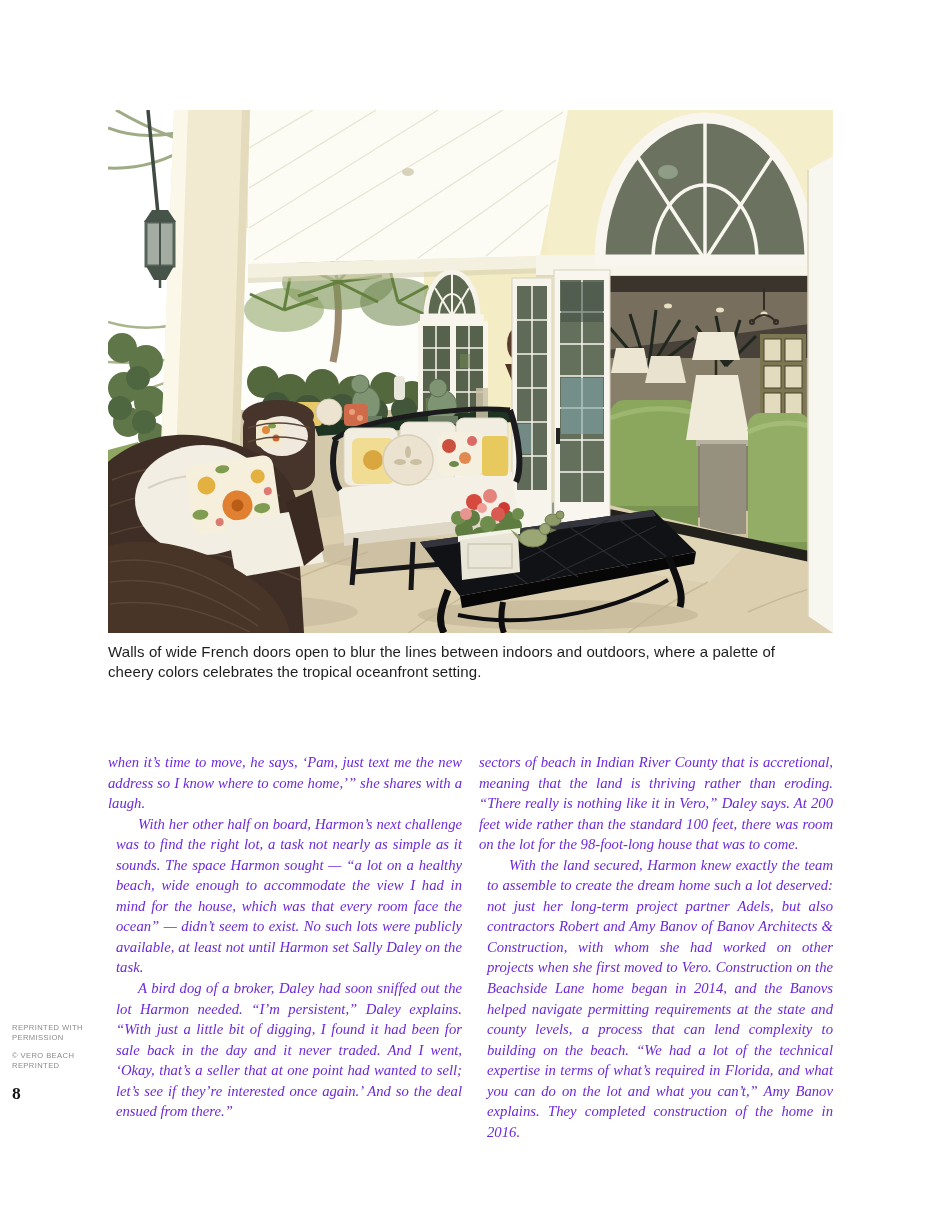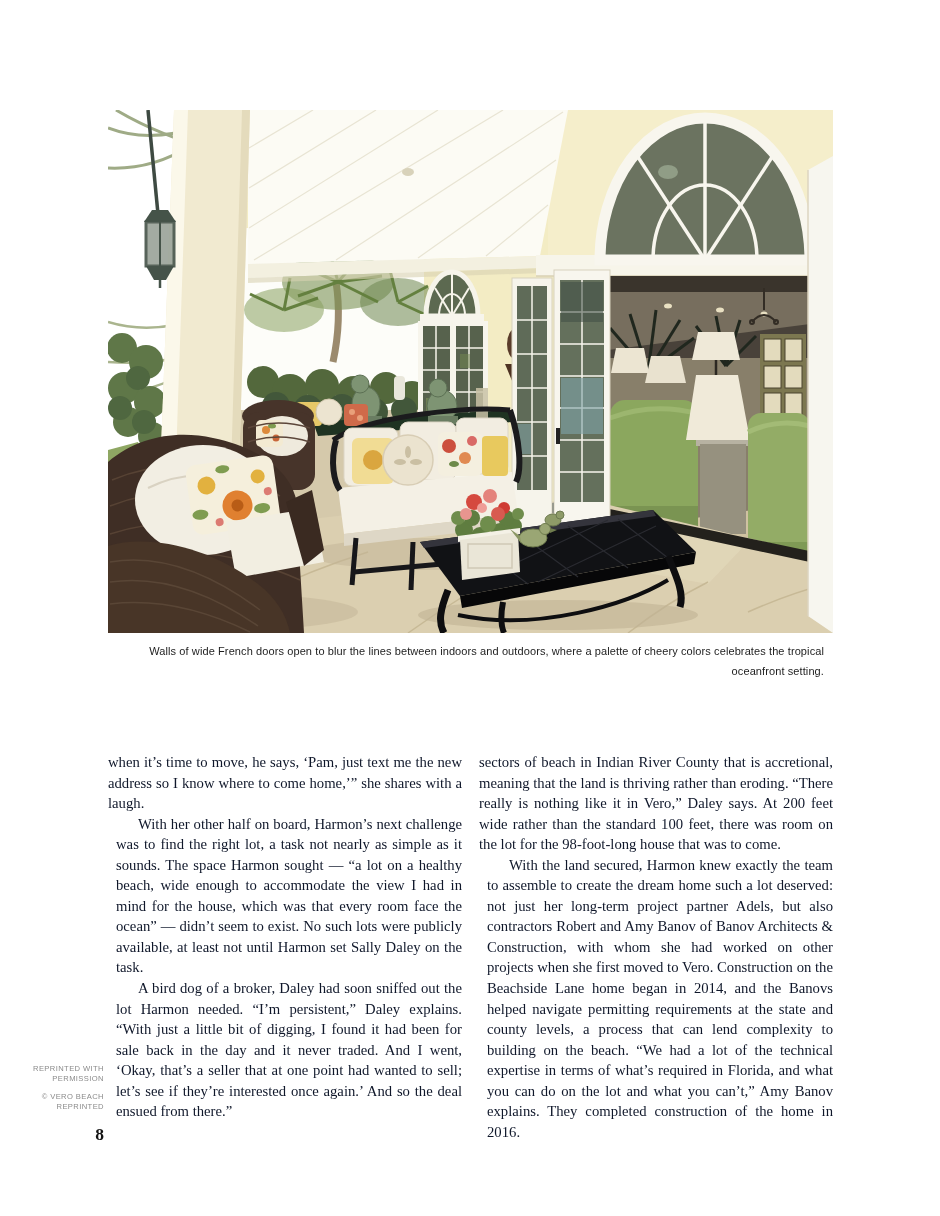--- a/index.html
+++ b/index.html
@@ -1,29 +1,29 @@
 <!DOCTYPE html>
 <html><head>
 <meta charset="utf-8">
 <style>
   html,body{margin:0;padding:0;background:#ffffff;}
   body{width:940px;height:1216px;position:relative;overflow:hidden;
        font-family:"Liberation Serif", serif;}
   .photo-figure{position:absolute;left:108px;top:110px;width:725px;height:523px;margin:0;}
   .photo-figure svg{display:block;width:100%;height:100%;}
   .caption{position:absolute;left:108px;top:642px;width:716px;
-           font-family:"Liberation Sans", sans-serif;font-size:11px;line-height:19.5px;
-           color:#1d1d1d;letter-spacing:.1px;margin:0;text-align:right;}
+           font-family:"Liberation Sans", sans-serif;font-size:15px;line-height:19.5px;
+           color:#1d1d1d;letter-spacing:.1px;margin:0;}
   .columns{position:absolute;left:108px;top:752px;width:725px;
            display:flex;justify-content:space-between;}
-  .col{width:354px;font-size:14.7px;line-height:20.55px;color:#0f172a;
-       text-align:justify;}
+  .col{width:354px;font-size:14.7px;line-height:20.55px;color:#6d28d9;
+       text-align:justify;font-style:italic;}
   .col p{margin:0;}
   .col p.indent{text-indent:22px;margin-left:8px;}
-  .credit{position:absolute;left:12px;top:1064px;width:92px;text-align:right;}
+  .credit{position:absolute;left:12px;top:1023px;width:92px;text-align:left;}
   .credit-line{font-family:"Liberation Sans", sans-serif;font-size:7.6px;line-height:10px;
                color:#8a8a8a;letter-spacing:.4px;}
   .credit-gap{height:8px;}
   .page-number{margin-top:12px;font-family:"Liberation Serif", serif;font-weight:bold;
                font-size:17.5px;color:#141414;}
 </style>
 </head>
 <body>
 
 <div>

